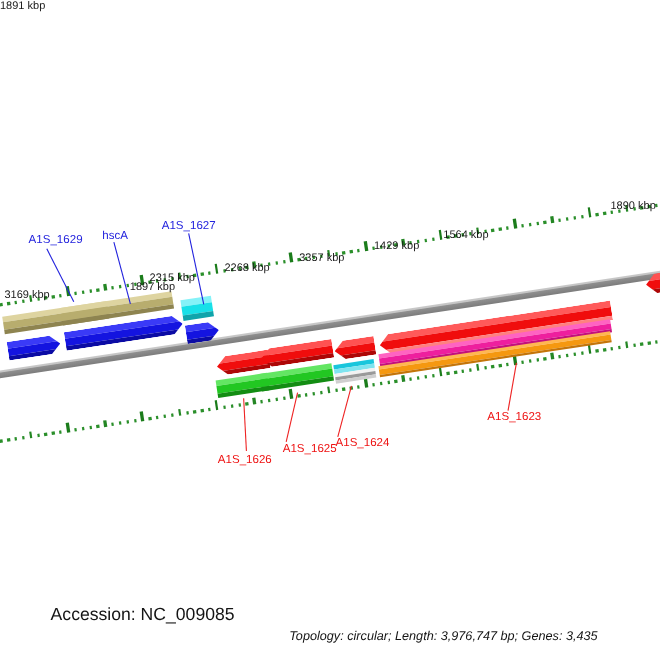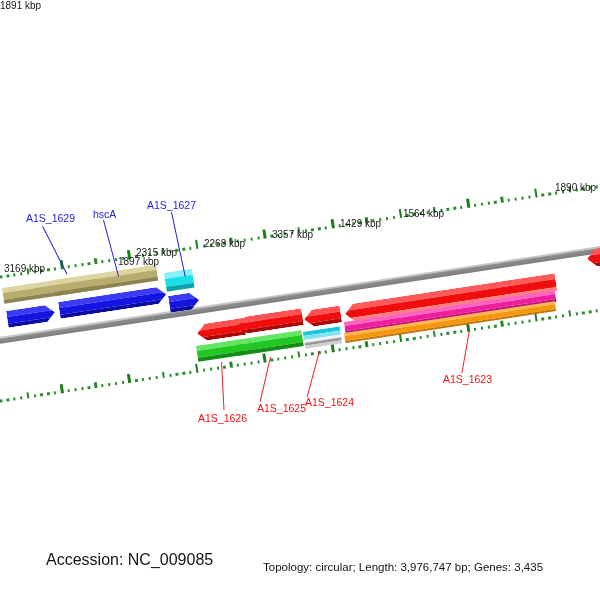--- a/index.html
+++ b/index.html
@@ -19,22 +19,22 @@
     font-size:12.5px;font-style:italic;color:#1a1a1a;
     letter-spacing:.15px;
   }
 
   
   #footer-accession{
     position:absolute;left:18px;top:551px;
     font-size:16px;color:#141414;white-space:nowrap;margin-left:28px;
   }
   #footer-topology{
-    position:absolute;left:263px;top:561px;
-    font-size:11.5px;color:#141414;white-space:nowrap;
+    position:absolute;left:263px;top:573px;
+    font-size:11.5px;color:#141414;white-space:nowrap;font-style:italic;
   }
 
   
   #map{
     position:absolute;left:0;top:0;width:600px;height:600px;
     transform-origin:0 0;
   }
 
   
   .backbone{

